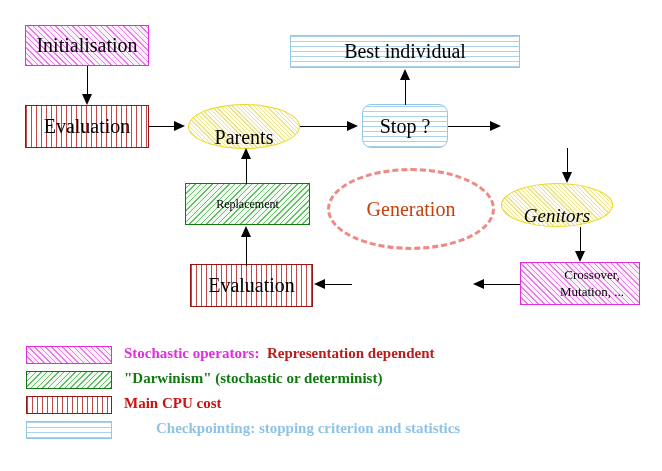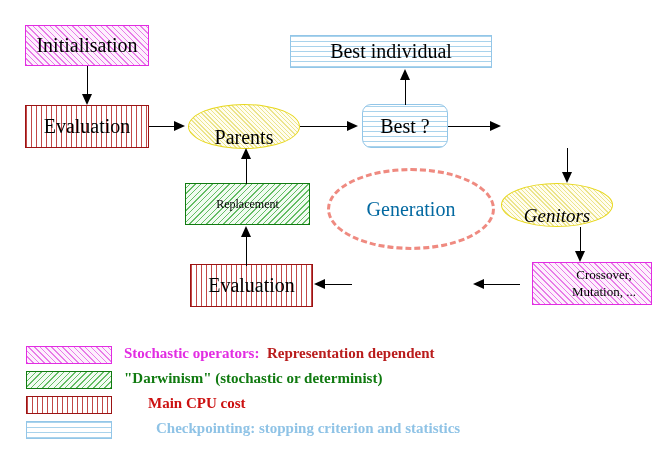--- a/index.html
+++ b/index.html
@@ -65,21 +65,21 @@
   .fill-yellow {
     border-color: #e8d81e;
     background-color: #fffdef;
     background-image: repeating-linear-gradient(
         45deg, #ece48c 0px, #ece48c 1px, rgba(255,255,255,0) 1px, rgba(255,255,255,0) 3px);
   }
   
   .fill-none-dashed {
     border: 3px dashed #ef8a80;
     background: transparent;
-    color: #0369a1;
+    color: #c2410c;
   }
 
   
   .line { position: absolute; background: #000000; }
   .hline { height: 1px; }
   .vline { width: 1px; }
   .arrow { position: absolute; width: 0; height: 0; }
   .arrow-r { border-top: 5px solid transparent; border-bottom: 5px solid transparent; border-left: 11px solid #000; }
   .arrow-l { border-top: 5px solid transparent; border-bottom: 5px solid transparent; border-right: 11px solid #000; }
   .arrow-u { border-left: 5px solid transparent; border-right: 5px solid transparent; border-bottom: 11px solid #000; }
@@ -118,34 +118,34 @@
   </div>
 
   <div class="node box fill-red" style="left:25px; top:105px; width:124px; height:43px; font-size:20px;">
     <span>Evaluation</span>
   </div>
 
   <div class="node ell fill-yellow" style="left:188px; top:104px; width:112px; height:45px; font-size:20px;">
     <span>Parents</span>
   </div>
 
-  <div class="node box fill-blue" style="left:290px; top:35px; width:202px; height:33px; font-size:20px;">
+  <div class="node box fill-blue" style="left:290px; top:35px; width:230px; height:33px; font-size:20px;">
     <span>Best individual</span>
   </div>
 
   <div class="node rbox fill-blue" style="left:362px; top:104px; width:86px; height:44px; font-size:20px;">
-    <span>Best ?</span>
+    <span>Stop ?</span>
   </div>
 
 
   <div class="node ell fill-yellow" style="left:501px; top:183px; width:112px; height:44px; font-size:19px;font-style:italic;">
     <span>Genitors</span>
   </div>
 
-  <div class="node box fill-magenta" style="left:532px; top:262px; width:120px; height:43px; font-size:13px; line-height:1.25;padding-left:24px;">
+  <div class="node box fill-magenta" style="left:520px; top:262px; width:120px; height:43px; font-size:13px; line-height:1.25;padding-left:24px;">
     <span>Crossover,
 Mutation, ...</span>
   </div>
 
 
   <div class="node box fill-red" style="left:190px; top:264px; width:123px; height:43px; font-size:20px;">
     <span>Evaluation</span>
   </div>
 
   <div class="node box fill-green" style="left:185px; top:183px; width:125px; height:42px; font-size:12px;">
@@ -191,18 +191,18 @@
 
   <div class="legend-swatch fill-magenta" style="left:26px; top:346px;"></div>
   <div class="legend-text" style="top:345px;">
     <span class="lt-magenta">Stochastic operators:</span><span>&nbsp;&nbsp;</span><span class="lt-gold">Representation dependent</span>
   </div>
 
   <div class="legend-swatch fill-green" style="left:26px; top:371px;"></div>
   <div class="legend-text lt-green" style="top:370px;">"Darwinism" (stochastic or determinist)</div>
 
   <div class="legend-swatch fill-red" style="left:26px; top:396px;"></div>
-  <div class="legend-text lt-red" style="top:395px;margin-left:24px;">Main CPU cost</div>
+  <div class="legend-text lt-red" style="top:395px;">Main CPU cost</div>
 
   <div class="legend-swatch fill-blue" style="left:26px; top:421px;"></div>
   <div class="legend-text lt-blue" style="top:420px;margin-left:32px;">Checkpointing: stopping criterion and statistics</div>
 
 </div>
 
 </body></html>

